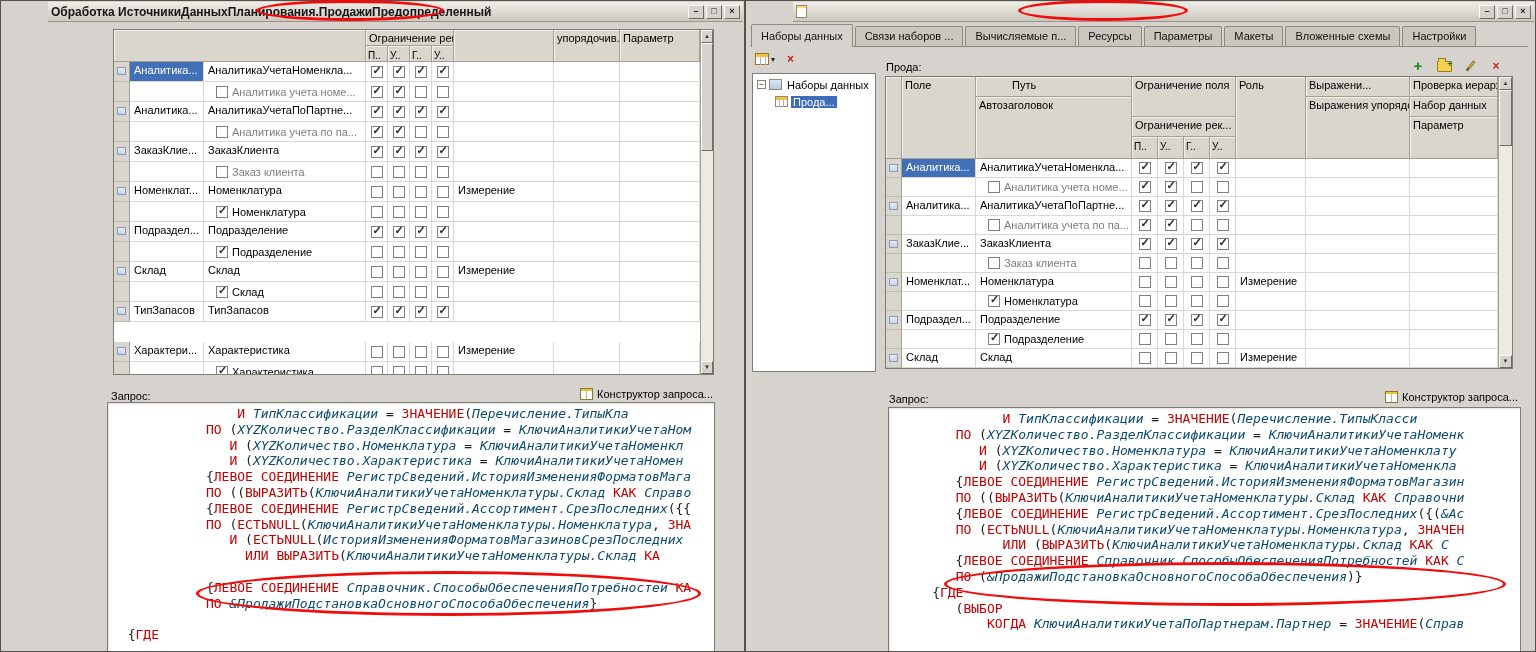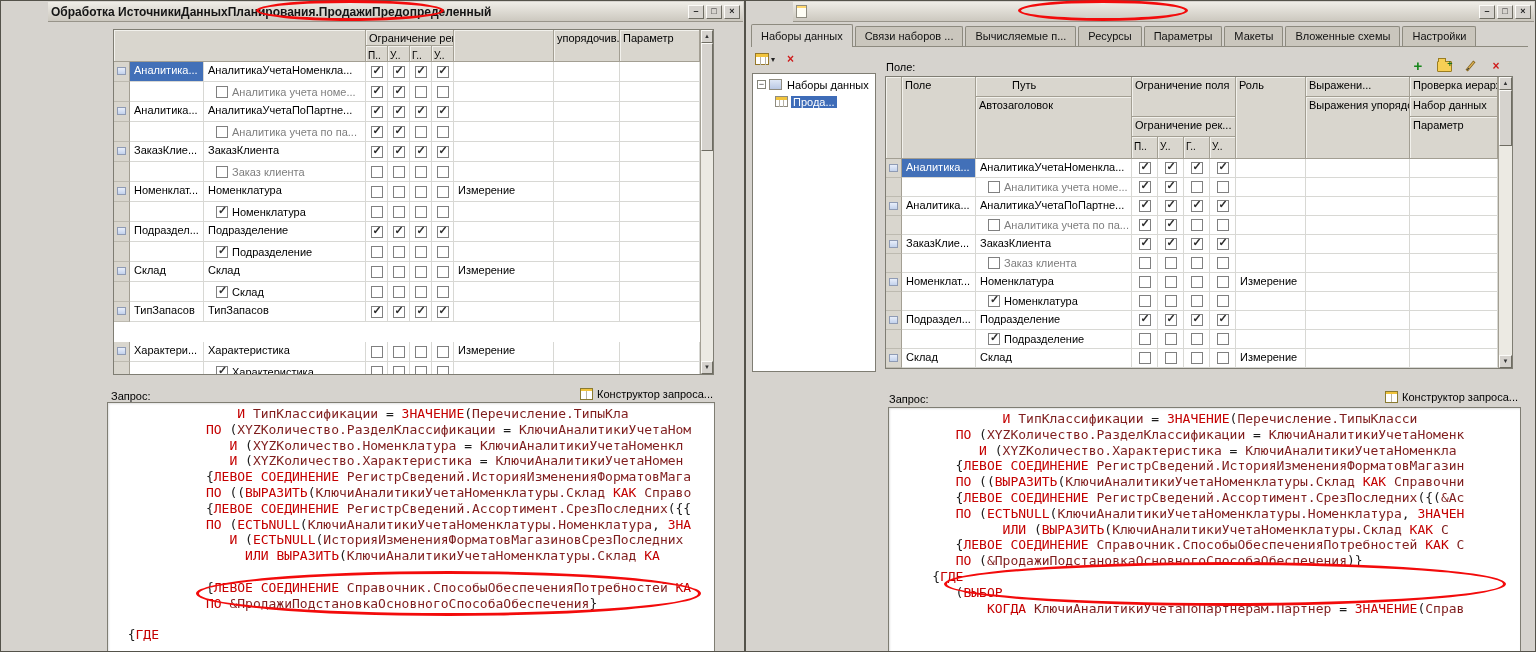--- a/index.html
+++ b/index.html
@@ -30,21 +30,21 @@
 .vsb{position:absolute;background:#eceae3;border-left:1px solid #a39f93;}
 .sbtn{position:absolute;left:0;width:100%;height:13px;background:#d6d3ce;border:1px solid;border-color:#fcfbf8 #6e6c62 #6e6c62 #fcfbf8;font-size:6px;text-align:center;line-height:11px;color:#333;}
 .sthumb{position:absolute;left:0;width:100%;background:#d6d3ce;border:1px solid;border-color:#fcfbf8 #6e6c62 #6e6c62 #fcfbf8;}
 .qlabel{position:absolute;font-size:11px;color:#000;}
 .qlink{position:absolute;display:flex;align-items:center;gap:4px;font-size:11px;color:#000;cursor:default;white-space:nowrap;}
 .qb-icon{width:13px;height:12px;border:1px solid #8a7a30;background:#fff;box-shadow:inset 0 2px 0 #f0c33c;flex:none;position:relative;}
 .qb-icon:after{content:"";position:absolute;left:5px;top:2px;width:1px;height:8px;background:#b7b3a6;}
 .query-box{position:absolute;background:#fff;border:1px solid #7f7d73;box-shadow:inset 1px 1px 2px rgba(0,0,0,.12);padding:3px 0 0 4px;overflow:hidden;}
 .qline{white-space:pre;font-family:"DejaVu Sans Mono",monospace;font-size:13px;height:15.8px;line-height:15.8px;}
 .qk{color:#c40000;}
-.qi{color:#7f1d1d;}
+.qi{color:#0c4a6e;font-style:italic;}
 .qp{color:#1c1c1c;}
 .ellipse{position:absolute;border:3px solid #f30b0b;border-radius:50%;pointer-events:none;z-index:40;background:transparent;}
 .tabs{position:absolute;display:flex;align-items:flex-end;height:23px;border-bottom:1px solid #8d8a7f;}
 .tab{height:20px;line-height:19px;padding:0 9px;font-size:11px;background:#cac6bd;border:1px solid #8d8a7f;border-bottom:none;border-radius:2px 2px 0 0;margin-right:2px;white-space:nowrap;color:#111;}
 .tab.active{height:23px;line-height:22px;background:#d6d3ce;margin-bottom:-1px;z-index:2;}
 .rtoolbar{position:absolute;display:flex;gap:8px;align-items:center;}
 .tbtn{display:flex;align-items:center;gap:2px;padding:2px;}
 .tbl-icon{width:14px;height:12px;border:1px solid #96782a;background:linear-gradient(#f2c43d 0 3px,#fff 3px);position:relative;}
 .tbl-icon:after{content:"";position:absolute;left:4px;top:3px;width:1px;height:8px;background:#b7b3a6;box-shadow:5px 0 0 #b7b3a6;}
 .caret{font-size:8px;color:#222;}
@@ -497,21 +497,21 @@
       <div class="tree-row">
         <span class="expander"></span>
         <span class="node-icon root"></span>
         <span class="tree-label">Наборы данных</span>
       </div>
       <div class="tree-row child sel">
         <span class="node-icon table"></span>
         <span class="tree-label">Прода...</span>
       </div>
     </div>
-    <div class="flabel" style="left:139px;top:39px;">Поле:</div>
+    <div class="flabel" style="left:139px;top:39px;">Прода:</div>
     <div class="ftoolbar" style="left:662px;top:36px;">
       <span class="fbtn">
           <span class="plus-icon">+</span>
         </span>
       <span class="fbtn">
           <span class="folder-icon"></span>
         </span>
       <span class="fbtn">
           <span class="pencil-icon"></span>
         </span>
@@ -794,20 +794,21 @@
         </div>
       </div>
     <div class="qlabel" style="left:142px;top:371px;">Запрос:</div>
     <div class="qlink" style="right:16px;top:369px;">
       <span class="qb-icon"></span>
       <span>Конструктор запроса...</span>
     </div>
     <div class="query-box" id="right-query" style="left:141px;top:385px;width:633px;height:246px;">
         <div class="qline"><span class="qp">              </span><span class="qk">И</span><span class="qp"> </span><span class="qi">ТипКлассификации</span><span class="qp"> = </span><span class="qk">ЗНАЧЕНИЕ</span><span class="qp">(</span><span class="qi">Перечисление.ТипыКласси</span></div>
         <div class="qline"><span class="qp">        </span><span class="qk">ПО</span><span class="qp"> (</span><span class="qi">XYZКоличество.РазделКлассификации</span><span class="qp"> = </span><span class="qi">КлючиАналитикиУчетаНоменк</span></div>
+        <div class="qline"><span class="qp">           </span><span class="qk">И</span><span class="qp"> (</span><span class="qi">XYZКоличество.Номенклатура</span><span class="qp"> = </span><span class="qi">КлючиАналитикиУчетаНоменклату</span></div>
         <div class="qline"><span class="qp">           </span><span class="qk">И</span><span class="qp"> (</span><span class="qi">XYZКоличество.Характеристика</span><span class="qp"> = </span><span class="qi">КлючиАналитикиУчетаНоменкла</span></div>
         <div class="qline"><span class="qp">        {</span><span class="qk">ЛЕВОЕ СОЕДИНЕНИЕ</span><span class="qp"> </span><span class="qi">РегистрСведений.ИсторияИзмененияФорматовМагазин</span></div>
         <div class="qline"><span class="qp">        </span><span class="qk">ПО</span><span class="qp"> ((</span><span class="qk">ВЫРАЗИТЬ</span><span class="qp">(</span><span class="qi">КлючиАналитикиУчетаНоменклатуры.Склад</span><span class="qp"> </span><span class="qk">КАК</span><span class="qp"> </span><span class="qi">Справочни</span></div>
         <div class="qline"><span class="qp">        {</span><span class="qk">ЛЕВОЕ СОЕДИНЕНИЕ</span><span class="qp"> </span><span class="qi">РегистрСведений.Ассортимент.СрезПоследних</span><span class="qp">({(</span><span class="qi">&amp;Ac</span></div>
         <div class="qline"><span class="qp">        </span><span class="qk">ПО</span><span class="qp"> (</span><span class="qk">ЕСТЬNULL</span><span class="qp">(</span><span class="qi">КлючиАналитикиУчетаНоменклатуры.Номенклатура</span><span class="qp">, </span><span class="qk">ЗНАЧЕН</span></div>
         <div class="qline"><span class="qp">              </span><span class="qk">ИЛИ</span><span class="qp"> (</span><span class="qk">ВЫРАЗИТЬ</span><span class="qp">(</span><span class="qi">КлючиАналитикиУчетаНоменклатуры.Склад</span><span class="qp"> </span><span class="qk">КАК</span><span class="qp"> </span><span class="qi">С</span></div>
         <div class="qline"><span class="qp">        {</span><span class="qk">ЛЕВОЕ СОЕДИНЕНИЕ</span><span class="qp"> </span><span class="qi">Справочник.СпособыОбеспеченияПотребностей</span><span class="qp"> </span><span class="qk">КАК</span><span class="qp"> </span><span class="qi">С</span></div>
         <div class="qline"><span class="qp">        </span><span class="qk">ПО</span><span class="qp"> (</span><span class="qi">&amp;ПродажиПодстановкаОсновногоСпособаОбеспечения</span><span class="qp">)}</span></div>
         <div class="qline"><span class="qp">     {</span><span class="qk">ГДЕ</span></div>
         <div class="qline"><span class="qp">        (</span><span class="qk">ВЫБОР</span></div>

